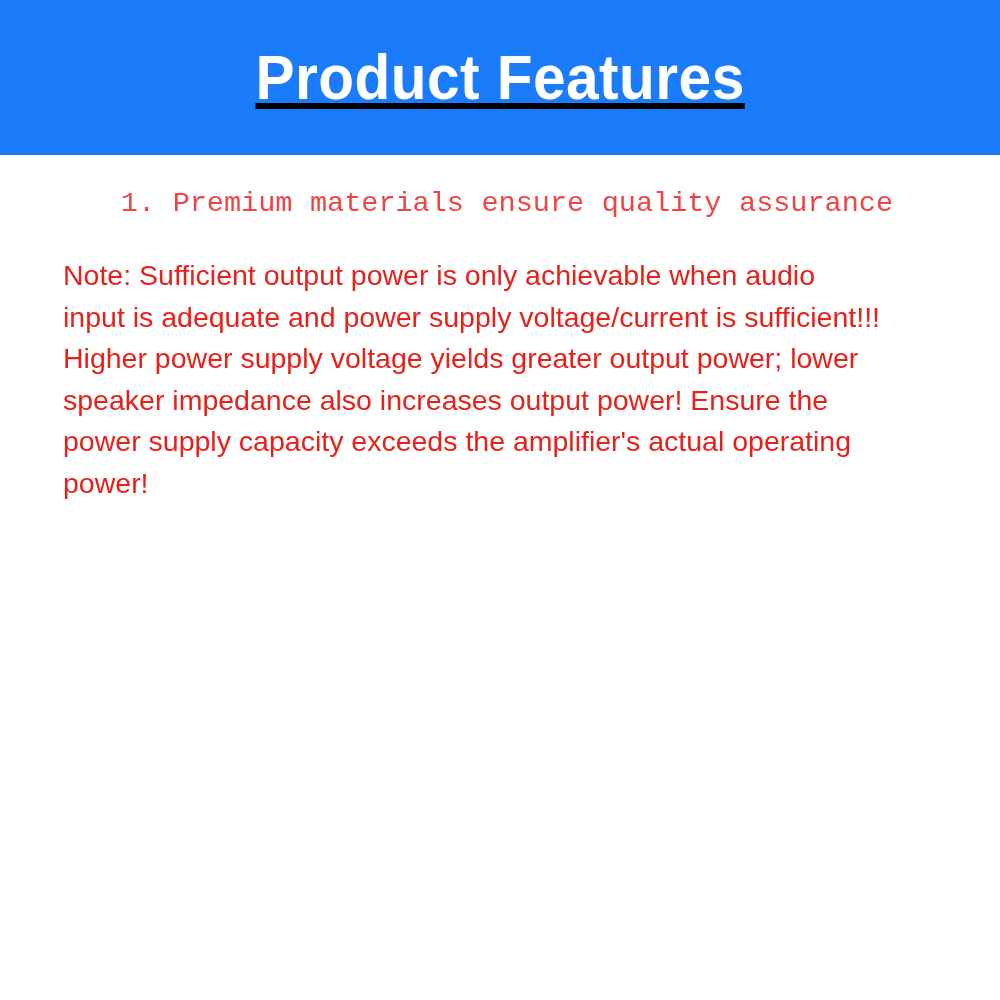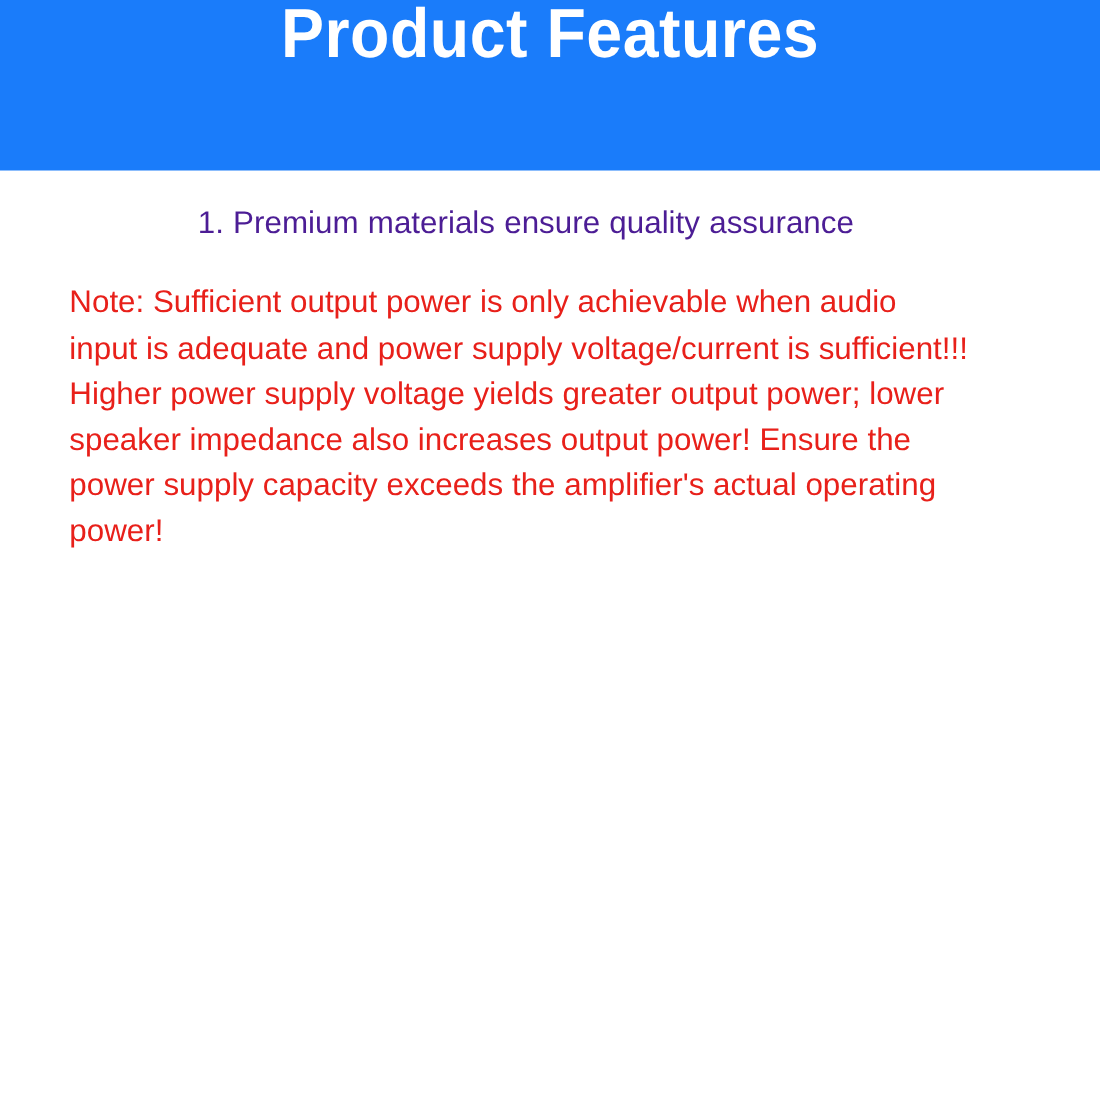--- a/index.html
+++ b/index.html
@@ -23,21 +23,23 @@
 
   
   .banner {
     position: absolute;
     left: 0;
     top: 0;
     width: 1000px;
     height: 155px;
     background: #1a7cfa;
     display: flex;
+    align-items: center;
     justify-content: center;
+    text-decoration: underline;
   }
   .banner-title {
     color: #ffffff;
     font-family: "Liberation Sans Narrow", "Liberation Sans", sans-serif;
     font-size: 63px;
     font-weight: bold;
     letter-spacing: 0.5px;
     line-height: 1;
     transform: scaleX(0.93);
     transform-origin: center center;
@@ -51,28 +53,29 @@
     top: 178px;
     width: 830px;
   }
 
   .feature-list {
     list-style: none;
     margin: 0;
     padding: 0;
   }
   .feature-item {
-    color: #4c1d95;
+    color: #ef4444;
     font-size: 28.5px;
     line-height: 51px;
     font-weight: normal;
     margin: 0;
     padding: 0;
-    text-align: center;
+    text-align: right;
     word-spacing: 0.5px;
+    font-family: Liberation Mono, monospace;
   }
 
   .note-block {
     margin-top: 26px;
   }
   .note-text {
     color: #e8201a;
     font-size: 28.5px;
     line-height: 41.5px;
     font-weight: normal;

